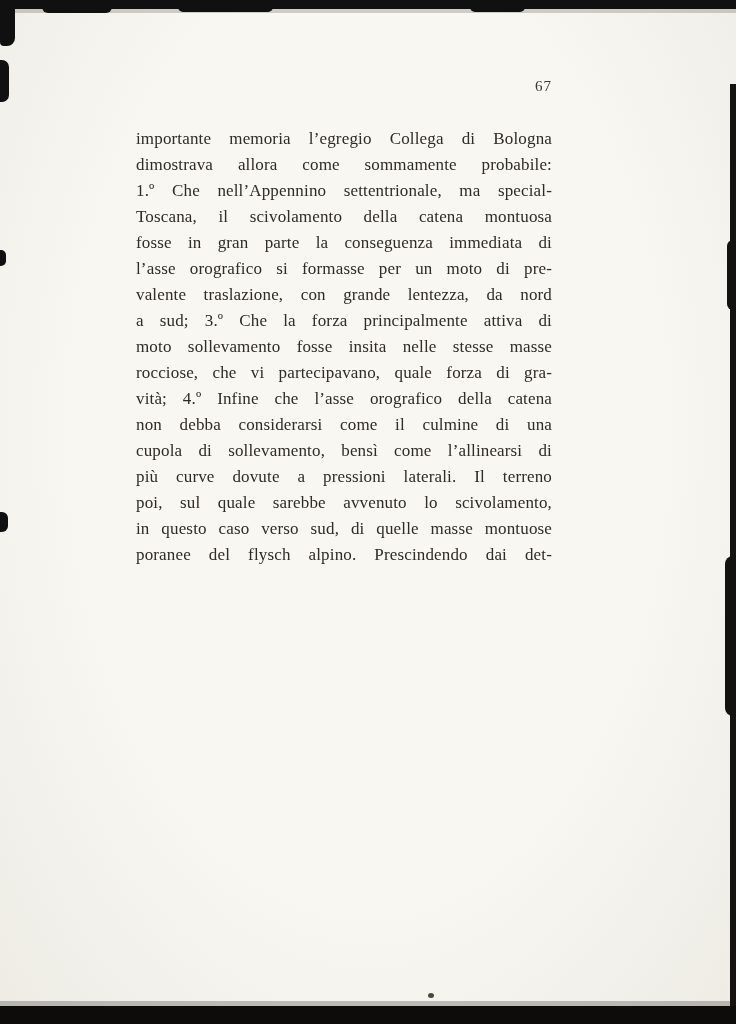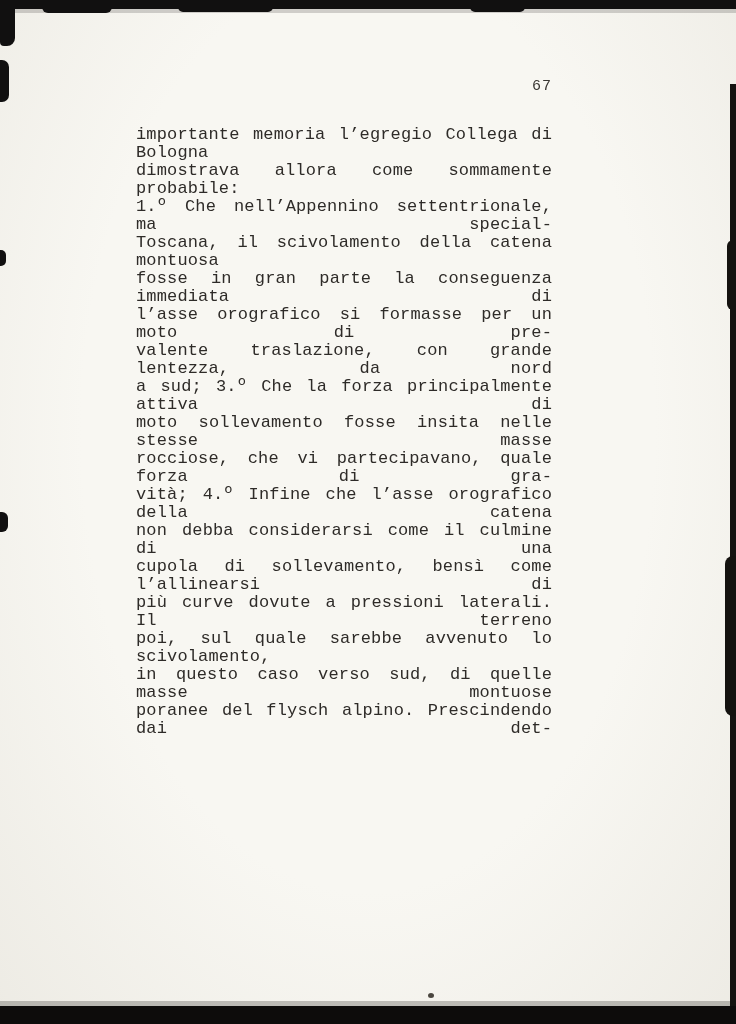--- a/index.html
+++ b/index.html
@@ -6,34 +6,34 @@
     margin: 0;
     padding: 0;
     background: #e9e7e1;
   }
   .page {
     position: relative;
     width: 736px;
     height: 1024px;
     overflow: hidden;
     background: radial-gradient(ellipse at 50% 42%, #f8f7f2 55%, #edebe4 100%);
-    font-family: Liberation Mono, monospace;
+    font-family: Liberation Serif, serif;
     color: #2e2b28;
   }
 
   
   .text-block {
     position: absolute;
     left: 136px;
     top: 126px;
     width: 416px;
   }
   .line {
     font-size: 17px;
-    line-height: 18px;
+    line-height: 26px;
     letter-spacing: 0.15px;
     text-align: justify;
     text-align-last: justify;
     white-space: normal;
     color: #2e2b28;
   }
 
   .page-number {
     position: absolute;
     left: 136px;

